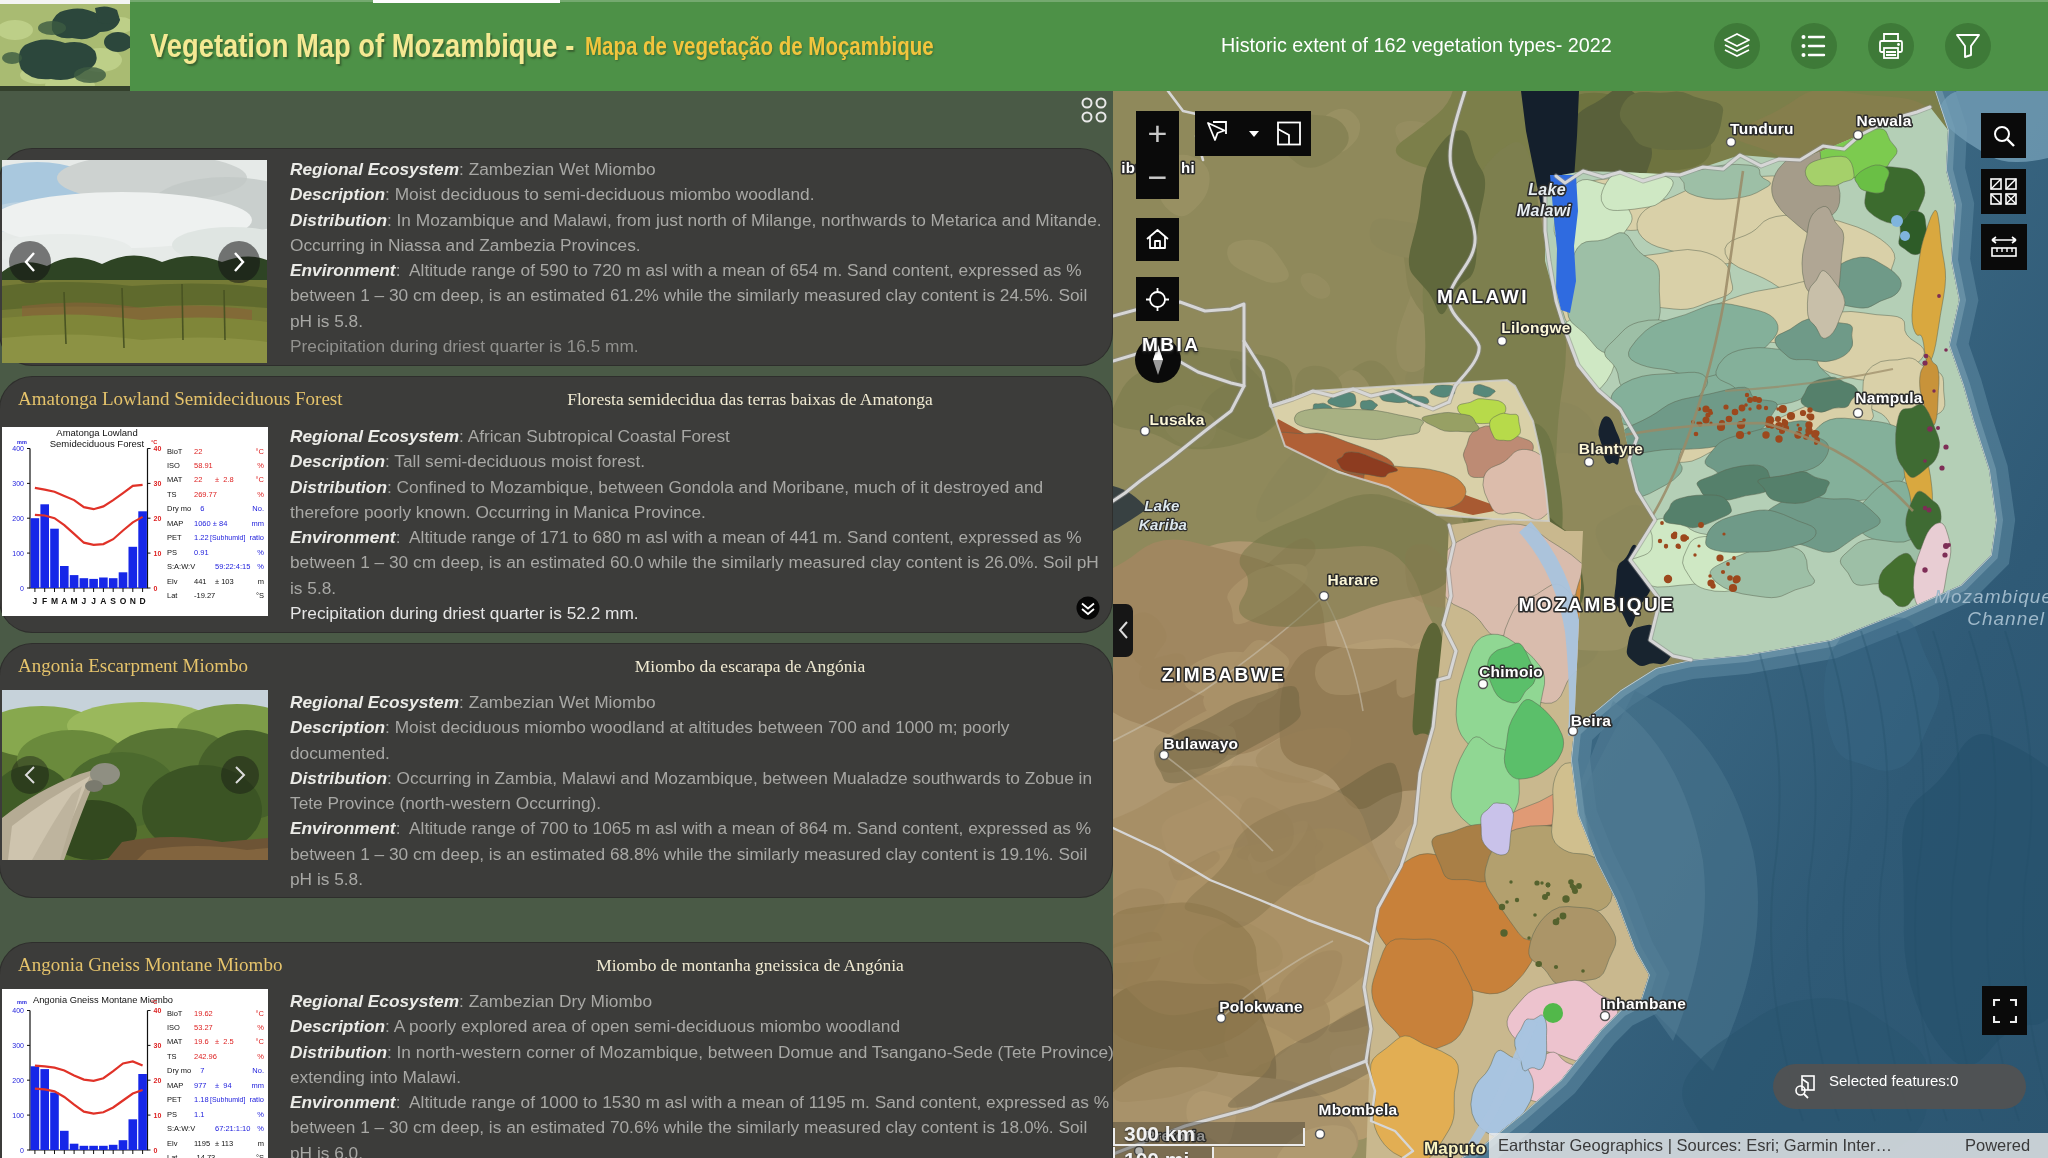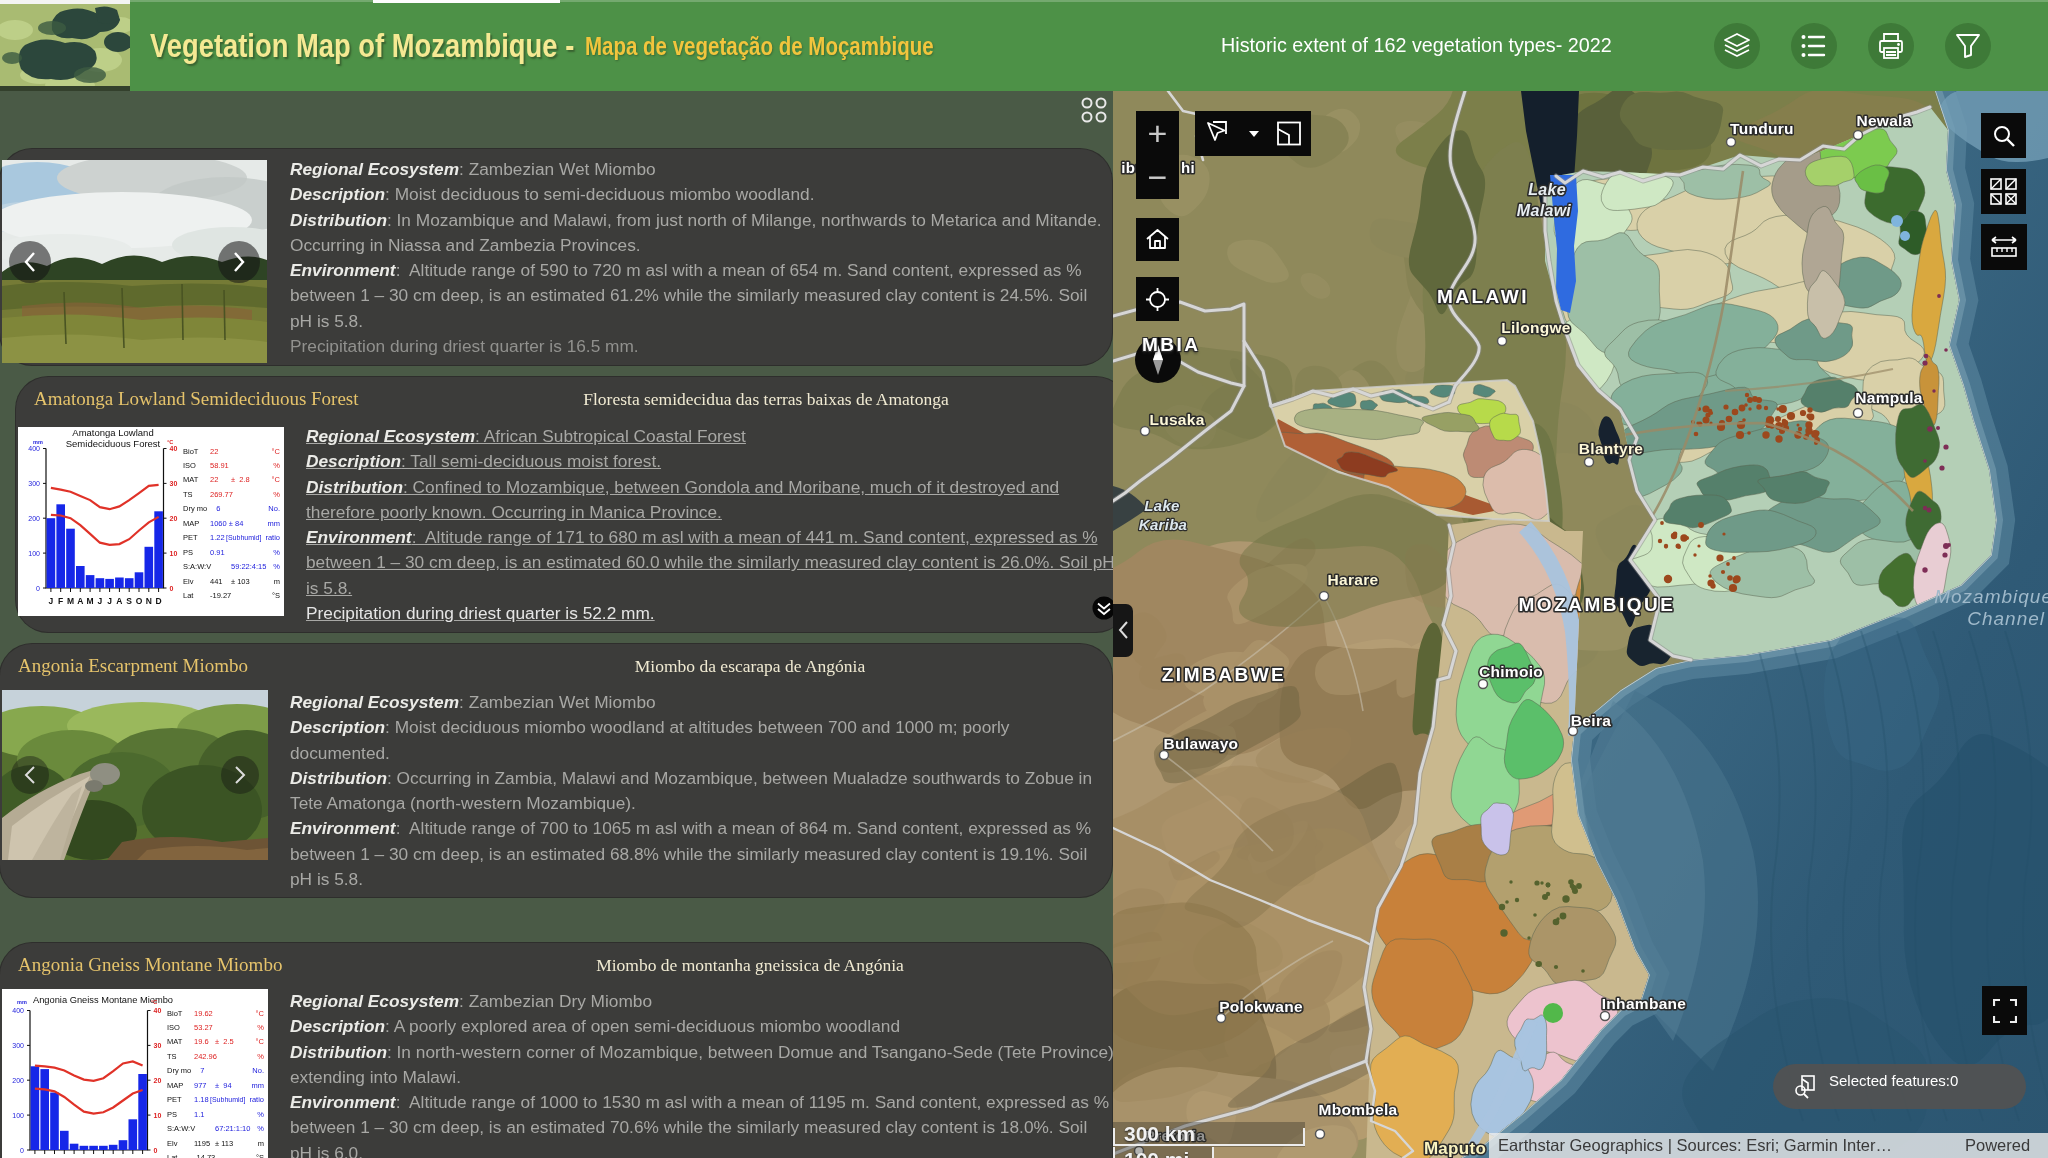--- a/index.html
+++ b/index.html
@@ -142,21 +142,21 @@
         <div><b>Description</b>: Moist deciduous to semi-deciduous miombo woodland.</div>
         <div><b>Distribution</b>: In Mozambique and Malawi, from just north of Milange, northwards to Metarica and Mitande.</div>
         <div>Occurring in Niassa and Zambezia Provinces.</div>
         <div><b>Environment</b>:&nbsp; Altitude range of 590 to 720 m asl with a mean of 654 m. Sand content, expressed as %</div>
         <div>between 1 – 30 cm deep, is an estimated 61.2% while the similarly measured clay content is 24.5%. Soil</div>
         <div>pH is 5.8.</div>
         <div style="color:#91918e;">Precipitation during driest quarter is 16.5 mm.</div>
       </div>
     </div>
 
-    <div class="card" style="top:286px;height:255px;margin-left:16px;">
+    <div class="card" style="top:286px;height:255px;">
       <div class="ctitle">Amatonga Lowland Semideciduous Forest</div>
       <div class="ctitle2">Floresta semidecidua das terras baixas de Amatonga</div>
       <div class="photo" style="top:50px;width:266px;height:189px;"><svg width="266" height="189" viewBox="0 0 266 189">
             <rect width="266" height="189" fill="#fff"></rect>
             <text x="95" y="9" font-size="9.5" fill="#111" text-anchor="middle">Amatonga Lowland</text>
             <text x="95" y="19.5" font-size="9.5" fill="#111" text-anchor="middle">Semideciduous Forest</text>
             <text x="15" y="17" font-size="5.5" fill="#2222dd" font-weight="bold">mm</text>
             <text x="149" y="17" font-size="5.5" fill="#dd2222" font-weight="bold">°C</text>
             <path d="M28,21.5 L28,161 L145.5,161 L145.5,21.5" fill="none" stroke="#111" stroke-width="1.2"></path>
             <path d="M25,21.5 L28,21.5 M145.5,21.5 L148.5,21.5" stroke="#111" stroke-width="1"></path>
@@ -243,21 +243,21 @@
             <text x="213" y="142.1" font-size="7.5" fill="#2222dd">59:22:4:15</text>
             <text x="262" y="142.1" font-size="7.5" fill="#2222dd" text-anchor="end">%</text>
             <text x="165" y="156.5" font-size="7.5" fill="#111">Elv</text>
             <text x="192" y="156.5" font-size="7.5" fill="#111">441</text>
             <text x="213" y="156.5" font-size="7.5" fill="#111">± 103</text>
             <text x="262" y="156.5" font-size="7.5" fill="#111" text-anchor="end">m</text>
             <text x="165" y="171.0" font-size="7.5" fill="#111">Lat</text>
             <text x="192" y="171.0" font-size="7.5" fill="#111">-19.27</text>
             <text x="262" y="171.0" font-size="7.5" fill="#111" text-anchor="end">°S</text>
           </svg></div>
-      <div class="ctext" style="top:47px;width:815px;text-decoration:underline;">
+      <div class="ctext" style="top:47px;width:815px;">
         <div><b>Regional Ecosystem</b>: African Subtropical Coastal Forest</div>
         <div><b>Description</b>: Tall semi-deciduous moist forest.</div>
         <div><b>Distribution</b>: Confined to Mozambique, between Gondola and Moribane, much of it destroyed and</div>
         <div>therefore poorly known. Occurring in Manica Province.</div>
         <div><b>Environment</b>:&nbsp; Altitude range of 171 to 680 m asl with a mean of 441 m. Sand content, expressed as %</div>
         <div>between 1 – 30 cm deep, is an estimated 60.0 while the similarly measured clay content is 26.0%. Soil pH</div>
         <div>is 5.8.</div>
         <div style="color:#e5e5e5;">Precipitation during driest quarter is 52.2 mm.</div>
       </div>
       <svg class="abs" style="left:1076px;top:219px" width="24" height="24" viewBox="0 0 24 24">
@@ -296,21 +296,21 @@
           <circle cx="238" cy="85" r="19" fill="#111" opacity=".4"></circle>
           <path d="M32,77 l-8,8 8,8" stroke="#ddd" stroke-width="2" fill="none"></path>
           <path d="M234,77 l8,8 -8,8" stroke="#ddd" stroke-width="2" fill="none"></path>
         </svg>
       </div>
       <div class="ctext" style="top:46px;width:815px;">
         <div><b>Regional Ecosystem</b>: Zambezian Wet Miombo</div>
         <div><b>Description</b>: Moist deciduous miombo woodland at altitudes between 700 and 1000 m; poorly</div>
         <div>documented.</div>
         <div><b>Distribution</b>: Occurring in Zambia, Malawi and Mozambique, between Mualadze southwards to Zobue in</div>
-        <div>Tete Amatonga (north-western Mozambique).</div>
+        <div>Tete Province (north-western Occurring).</div>
         <div><b>Environment</b>:&nbsp; Altitude range of 700 to 1065 m asl with a mean of 864 m. Sand content, expressed as %</div>
         <div>between 1 – 30 cm deep, is an estimated 68.8% while the similarly measured clay content is 19.1%. Soil</div>
         <div>pH is 5.8.</div>
       </div>
     </div>
 
     <div class="card" style="top:818px;height:249px;margin-top:34px;">
       <div class="ctitle">Angonia Gneiss Montane Miombo</div>
       <div class="ctitle2">Miombo de montanha gneissica de Angónia</div>
       <div class="photo" style="top:46px;width:266px;height:193px;"><svg width="266" height="193" viewBox="0 0 266 193">

